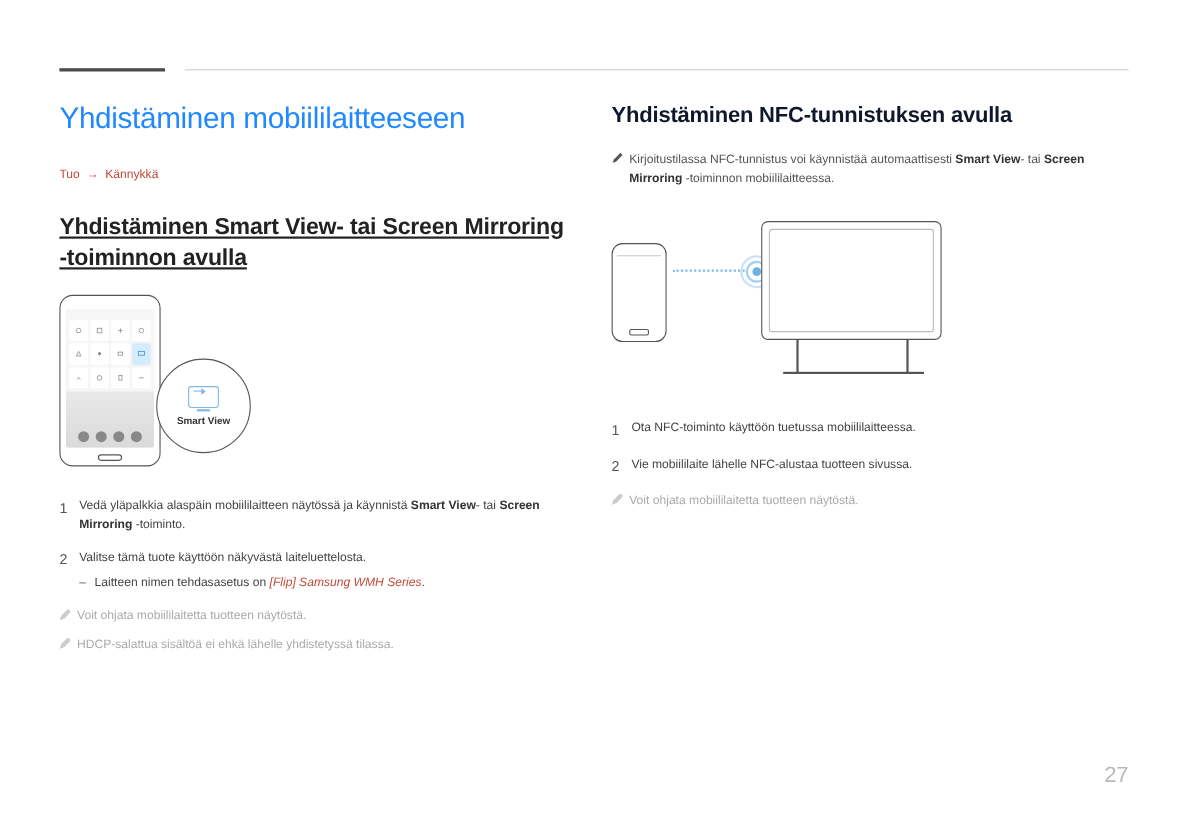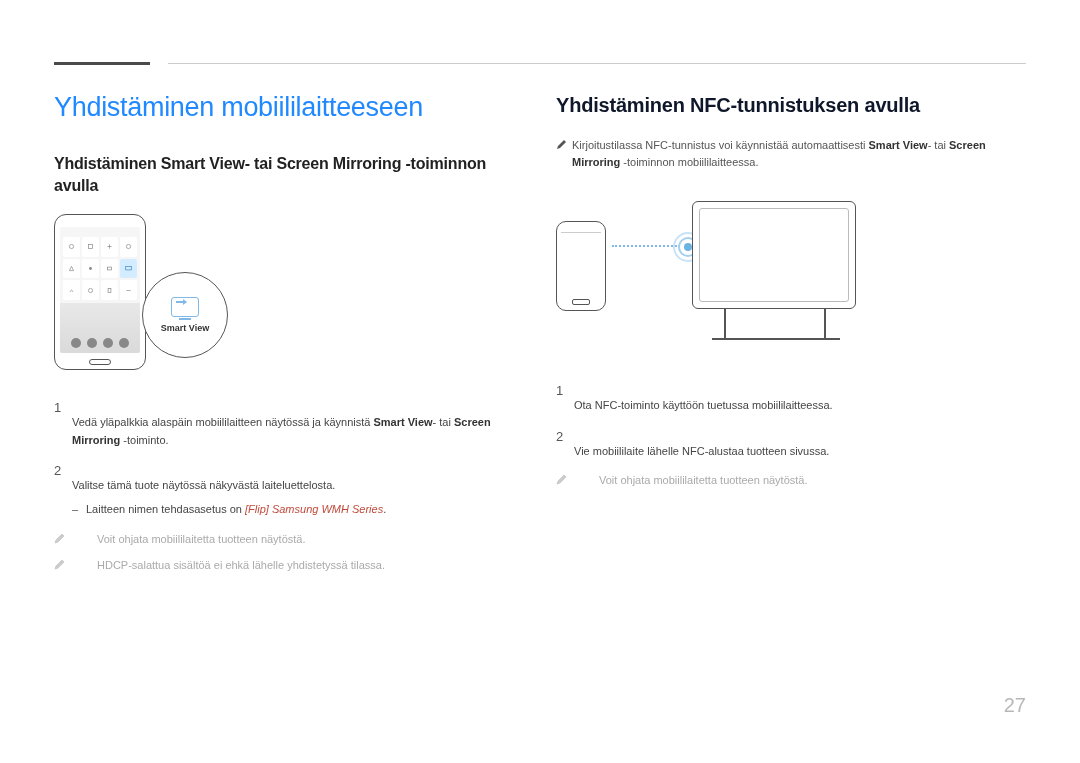--- a/index.html
+++ b/index.html
@@ -43,26 +43,27 @@
       margin-bottom: 30px;
       letter-spacing: -0.3px;
     }
     .breadcrumb {
       font-size: 11px;
       color: #c04a3a;
       margin-bottom: 28px;
     }
     .breadcrumb .arrow { margin: 0 3px; color: #c04a3a; }
     .sub-title {
-      font-size: 16px;
+      font-size: 21px;
       font-weight: 600;
       color: #222;
       line-height: 1.35;
       margin-bottom: 18px;
       letter-spacing: -0.2px;
+      text-decoration: underline;
     }
     .sub-title-r {
       font-size: 20px;
       font-weight: 600;
       color: #0f172a;
       line-height: 1.35;
       margin-bottom: 18px;
       letter-spacing: -0.2px;
     }
     .note-list { margin-bottom: 22px; }
@@ -74,33 +75,33 @@
       margin-bottom: 8px;
     }
     .note-icon {
       width: 16px;
       flex-shrink: 0;
       padding-top: 1px;
     }
     .note-icon svg { width: 10px; height: 10px; }
     .note-text { flex: 1; }
     .note-text b { font-weight: 600; color: #333; }
-    .muted { color: #aaa; gap: 27px; }
+    .muted { color: #aaa; }
     .muted .note-icon svg path,
     .muted .note-icon svg polygon { fill: #ccc; stroke: #ccc; }
     .num-list { }
     .num-item {
       display: flex;
       font-size: 11px;
       color: #444;
       line-height: 1.6;
       margin-bottom: 12px;
     }
     .num { width: 18px; flex-shrink: 0; font-weight: 400; color: #555; font-size: 13px; }
-    .num-text { flex: 1; margin-top: 16px; }
+    .num-text { flex: 1; }
     .num-text b { font-weight: 600; color: #333; }
     .sub-bullet {
       margin-top: 6px;
       padding-left: 14px;
       position: relative;
     }
     .sub-bullet::before {
       content: "–";
       position: absolute;
       left: 0;
@@ -301,20 +302,23 @@
 <body>
 
 <div class="header-rule-short"></div>
 <div class="header-rule-long"></div>
 
 <div class="content">
 
   <div class="col">
     <h1 class="main-title">Yhdistäminen mobiililaitteeseen</h1>
 
+    <div class="breadcrumb">
+      <span>Tuo</span><span class="arrow"> → </span><span>Kännykkä</span>
+    </div>
 
     <h2 class="sub-title">Yhdistäminen Smart View- tai Screen Mirroring -toiminnon avulla</h2>
 
     <div class="diagram-left">
       <div class="phone">
         <div class="phone-screen">
           <div class="phone-grid">
             <div class="phone-cell">
                 <svg viewBox="0 0 10 10">
                   <circle cx="5" cy="5" r="3" fill="none" stroke="#888" stroke-width="1"></circle>
@@ -396,21 +400,21 @@
     <div class="num-list">
       <div class="num-item">
         <div class="num">1</div>
         <div class="num-text">
           <span>Vedä yläpalkkia alaspäin mobiililaitteen näytössä ja käynnistä </span><b>Smart View</b><span>- tai </span><b>Screen Mirroring</b><span> -toiminto.</span>
         </div>
       </div>
       <div class="num-item">
         <div class="num">2</div>
         <div class="num-text">
-          <span>Valitse tämä tuote näytössä näkyvästä laiteluettelosta.</span>
+          <span>Valitse tämä tuote käyttöön näkyvästä laiteluettelosta.</span>
           <div class="sub-bullet">
             <span>Laitteen nimen tehdasasetus on </span><span class="highlight">[Flip] Samsung WMH Series</span><span>.</span>
           </div>
         </div>
       </div>
     </div>
 
     <div class="note-list">
       <div class="note-item muted">
         <div class="note-icon">

